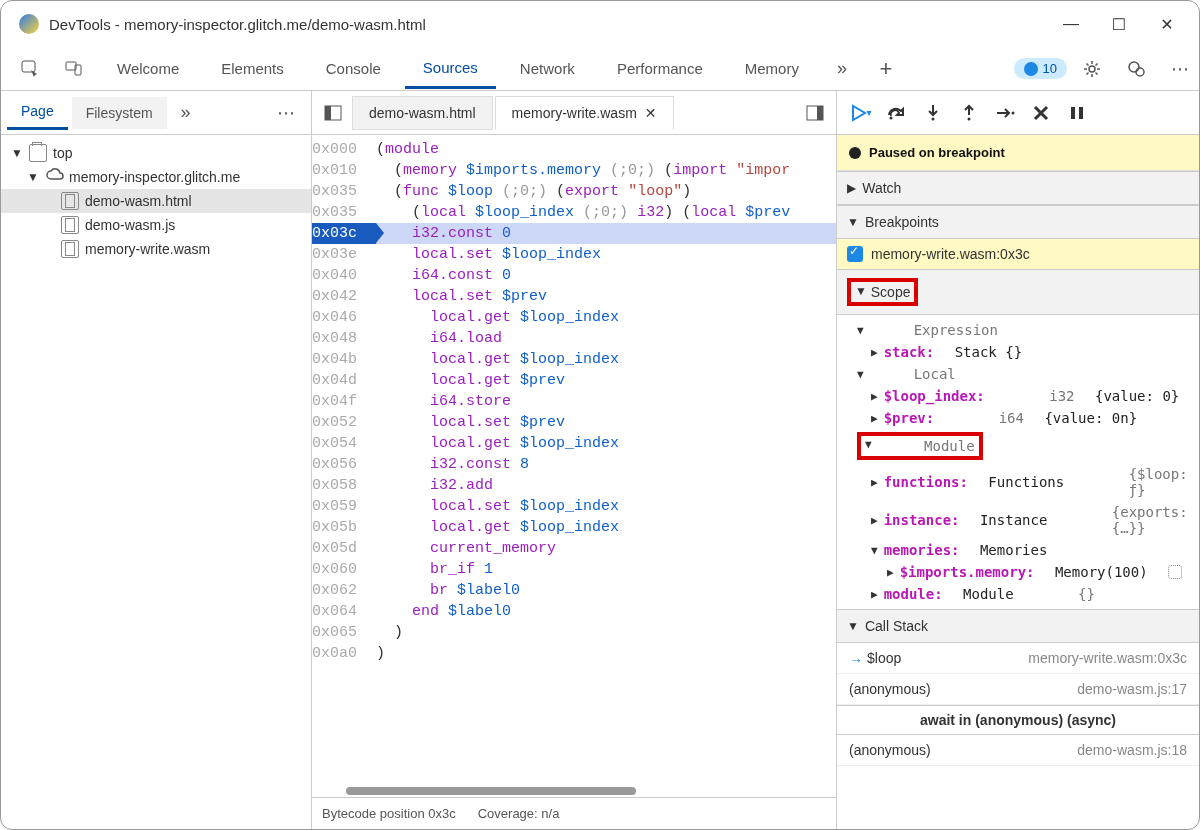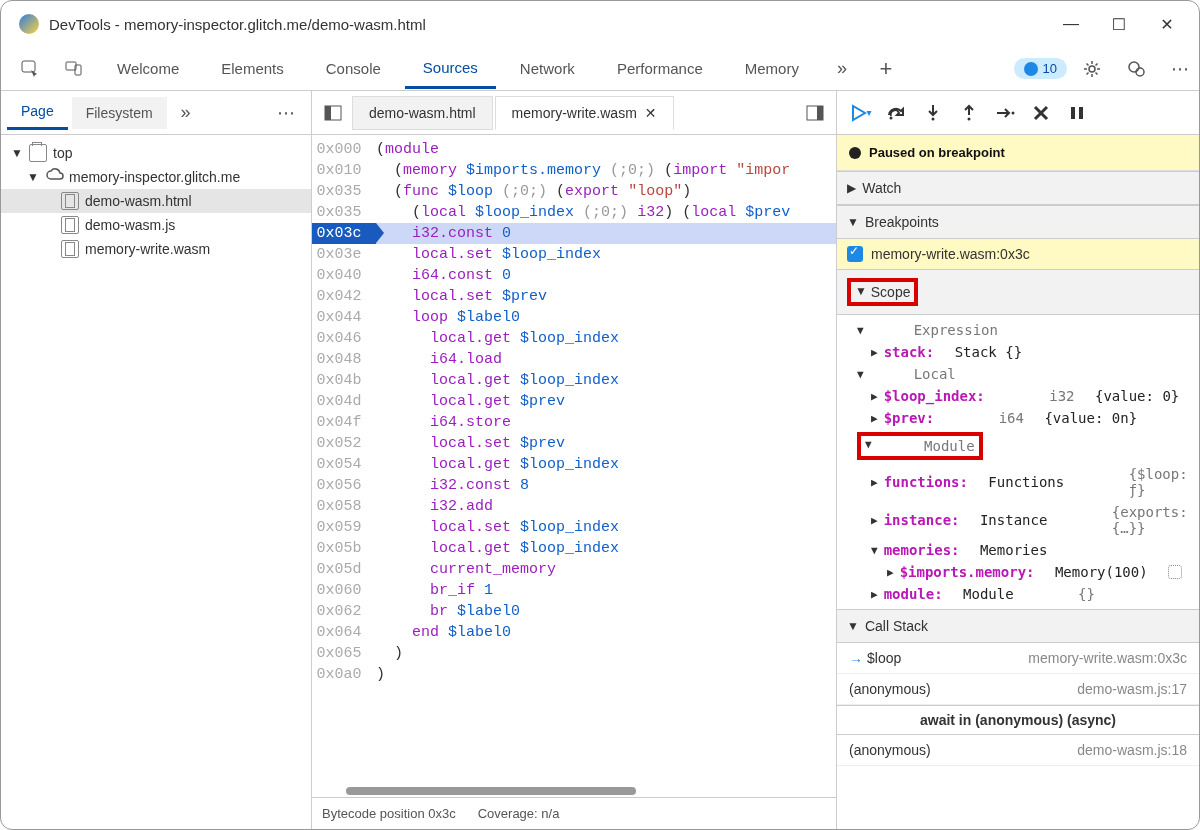--- a/index.html
+++ b/index.html
@@ -80,21 +80,21 @@
 
 .mid-pane { flex:1; display:flex;flex-direction:column;border-right:1px solid #ccc;background:#fff;min-width:0;}
 .mid-tabs { height:44px;display:flex;align-items:center;border-bottom:1px solid #ccc;padding:0 4px; gap:2px;}
 .mid-tabs .icon { width:34px;height:34px;display:flex;align-items:center;justify-content:center;font-size:17px;color:#555;cursor:pointer;}
 .mid-tabs .etab { padding:8px 16px;cursor:pointer;font-size:14px;background:#f2f2f2;border:1px solid #ddd;display:flex;align-items:center;gap:8px;}
 .mid-tabs .etab.active { background:#fff;border-bottom:1px solid #fff; }
 .mid-tabs .etab .close{font-size:14px;cursor:pointer;}
 .code-area { flex:1; overflow:auto; font-family:Consolas,"Courier New",monospace;font-size:15px;line-height:21px;padding-top:4px;}
 .code-line { display:flex; white-space:pre; }
 .code-line.exec { background:#cdd7f7; }
-.gutter {width:64px;text-align:center;color:#aaa;padding-right:10px;user-select:none;}
+.gutter {width:64px;text-align:left;color:#aaa;padding-right:10px;user-select:none;}
 .gutter.cur { background:#185abd;color:#fff; position:relative;}
 .gutter.cur::after { content:"";position:absolute;right:-8px;top:0;border-left:8px solid #185abd;border-top:10px solid transparent;border-bottom:10px solid transparent;}
 .kw { color:#9b1fbf; }
 .id { color:#1160c9; }
 .num { color:#1160c9; }
 .str { color:#b5483f; }
 .cm {color:#999;}
 .status-bar{height:32px;border-top:1px solid #ccc;display:flex;align-items:center;padding:0 10px;color:#555;gap:22px;font-size:13px;}
 .hscroll{height:12px;background:#fff;position:relative;}
 .hscroll .thumb{position:absolute;left:34px;top:2px;height:8px;width:290px;background:#999;border-radius:4px;}
@@ -249,21 +249,20 @@
       </div>
       <div class="code-area" id="code-area">
           <div class="code-line"><div class="gutter">0x000</div><div>(<span class="kw">module</span></div></div>
           <div class="code-line"><div class="gutter">0x010</div><div>  (<span class="kw">memory</span> <span class="id">$imports.memory</span> <span class="cm">(;0;)</span> (<span class="kw">import</span> <span class="str">"impor</span></div></div>
           <div class="code-line"><div class="gutter">0x035</div><div>  (<span class="kw">func</span> <span class="id">$loop</span> <span class="cm">(;0;)</span> (<span class="kw">export</span> <span class="str">"loop"</span>)</div></div>
           <div class="code-line"><div class="gutter">0x035</div><div>    (<span class="kw">local</span> <span class="id">$loop_index</span> <span class="cm">(;0;)</span> <span class="kw">i32</span>) (<span class="kw">local</span> <span class="id">$prev</span></div></div>
           <div class="code-line exec"><div class="gutter cur">0x03c</div><div>    <span class="kw">i32.const</span> <span class="num">0</span></div></div>
           <div class="code-line"><div class="gutter">0x03e</div><div>    <span class="kw">local.set</span> <span class="id">$loop_index</span></div></div>
           <div class="code-line"><div class="gutter">0x040</div><div>    <span class="kw">i64.const</span> <span class="num">0</span></div></div>
           <div class="code-line"><div class="gutter">0x042</div><div>    <span class="kw">local.set</span> <span class="id">$prev</span></div></div>
-          <div class="code-line"><div class="gutter">0x044</div><div>    <span class="kw">loop</span> <span class="id">$label0</span></div></div>
           <div class="code-line"><div class="gutter">0x046</div><div>      <span class="kw">local.get</span> <span class="id">$loop_index</span></div></div>
           <div class="code-line"><div class="gutter">0x048</div><div>      <span class="kw">i64.load</span></div></div>
           <div class="code-line"><div class="gutter">0x04b</div><div>      <span class="kw">local.get</span> <span class="id">$loop_index</span></div></div>
           <div class="code-line"><div class="gutter">0x04d</div><div>      <span class="kw">local.get</span> <span class="id">$prev</span></div></div>
           <div class="code-line"><div class="gutter">0x04f</div><div>      <span class="kw">i64.store</span></div></div>
           <div class="code-line"><div class="gutter">0x052</div><div>      <span class="kw">local.set</span> <span class="id">$prev</span></div></div>
           <div class="code-line"><div class="gutter">0x054</div><div>      <span class="kw">local.get</span> <span class="id">$loop_index</span></div></div>
           <div class="code-line"><div class="gutter">0x056</div><div>      <span class="kw">i32.const</span> <span class="num">8</span></div></div>
           <div class="code-line"><div class="gutter">0x058</div><div>      <span class="kw">i32.add</span></div></div>
           <div class="code-line"><div class="gutter">0x059</div><div>      <span class="kw">local.set</span> <span class="id">$loop_index</span></div></div>

